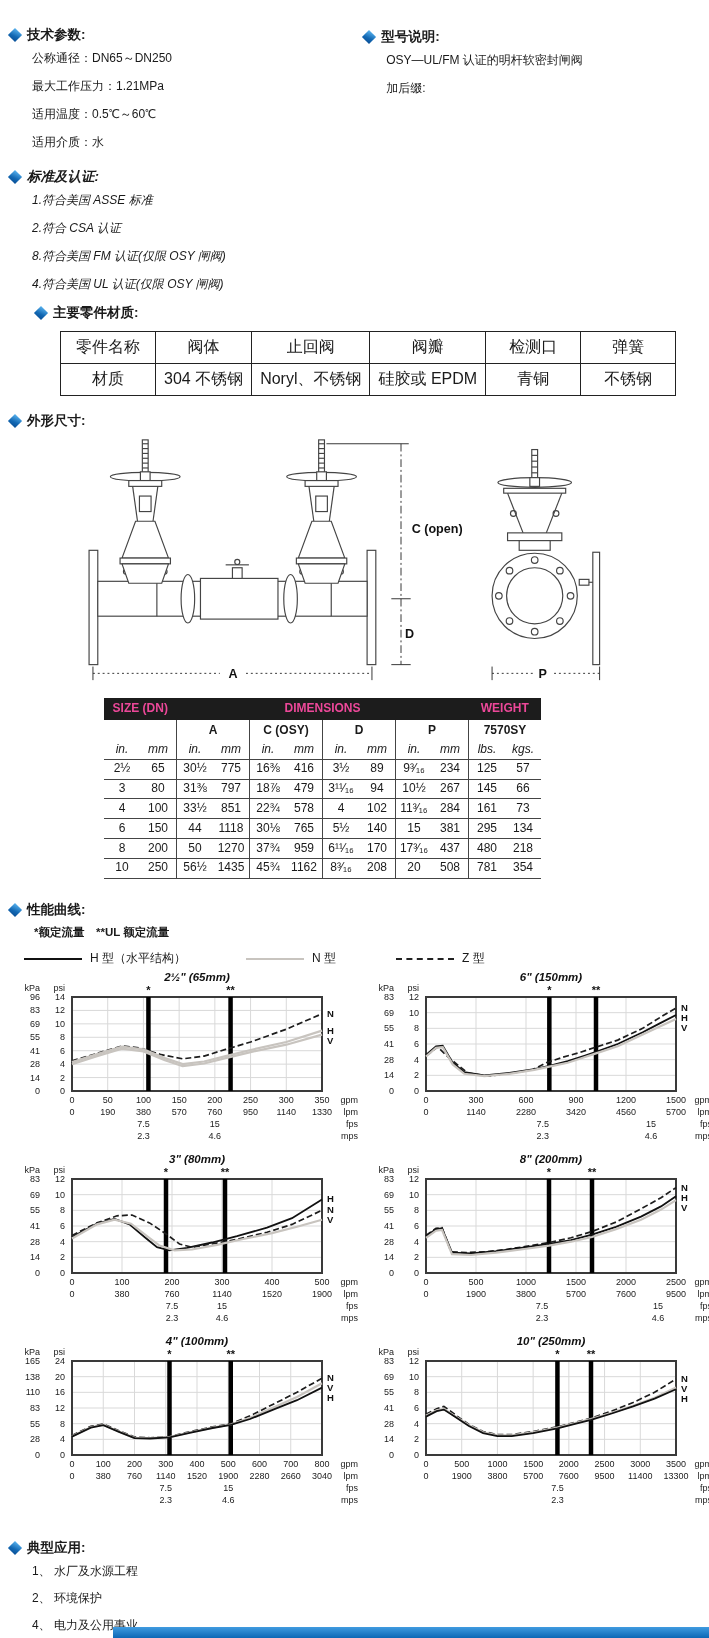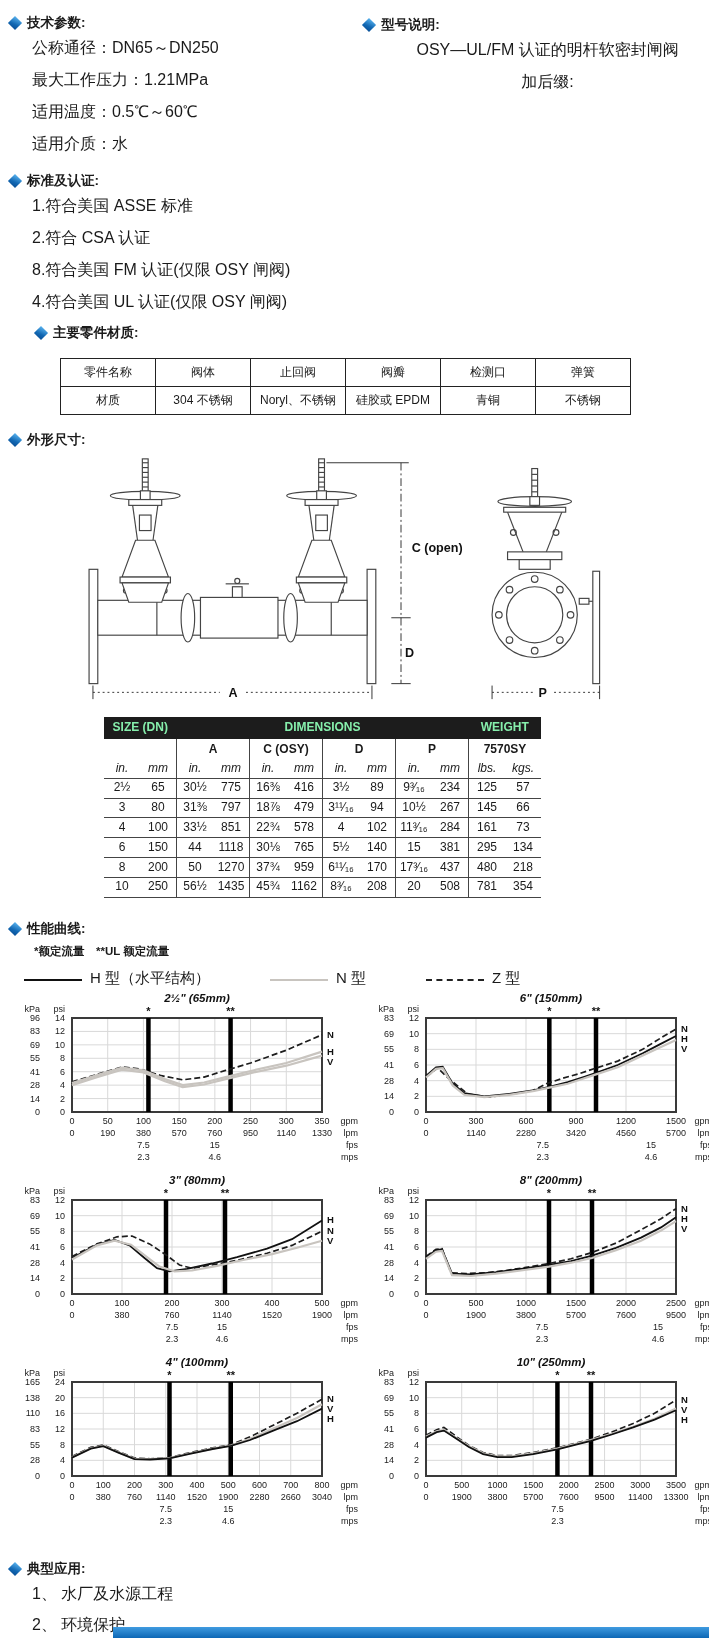--- a/index.html
+++ b/index.html
@@ -2,38 +2,38 @@
 <html><head>
 <meta charset="utf-8">
 <style>
   html,body{margin:0;padding:0;background:#fff;}
   .page{position:relative;width:709px;height:1638px;background:#fff;overflow:hidden;
         font-family:"Liberation Sans",sans-serif;color:#1a1a1a;}
   .sec{padding-left:10px;}
   .sec-head{display:flex;align-items:center;gap:7px;font-weight:bold;font-size:13.5px;margin:4px 0 6px 0;}
   .diamond{width:10px;height:10px;flex:0 0 auto;transform:rotate(45deg);
            background:linear-gradient(160deg,#5ab4f0 0%,#1268b3 60%,#0a4f96 100%);}
-  .lines{margin-left:22px;font-size:16px;}
+  .lines{margin-left:22px;font-size:12px;}
   .lines div{margin-bottom:11px;}
-  .two-col{display:flex;padding-top:10px;gap:38px;}
+  .two-col{display:flex;padding-top:22px;gap:38px;}
   .col-l{width:330px;}
-  .col-r{width:360px;padding-top:2px;text-align:center;}
+  .col-r{width:360px;padding-top:2px;}
   
-  table.mat{border-collapse:collapse;margin:16px 0 0 24px;font-size:12px;}
+  table.mat{border-collapse:collapse;margin:9px 0 0 24px;font-size:16px;}
   table.mat td{border:1.4px solid #222;text-align:center;padding:5px 8px;min-width:78px;}
   
   table.dim{border-collapse:collapse;margin:10px 0 0 94px;font-size:12px;line-height:1.15;}
-  table.dim th.grp{background:#1c1c1c;color:#86efac;font-weight:bold;font-size:12px;padding:4px 2px;}
+  table.dim th.grp{background:#1c1c1c;color:#ec4899;font-weight:bold;font-size:12px;padding:4px 2px;}
   table.dim td{text-align:center;padding:2.5px 3px;min-width:30px;border-bottom:1.3px solid #444;}
   table.dim td.gb{border-left:1.3px solid #444;}
   table.dim tr.sub td{border-bottom:none;font-weight:bold;padding-top:4px;}
   table.dim tr.units td{font-style:italic;border-bottom:1.3px solid #444;}
   
   .perf-note{margin-left:24px;font-size:11.5px;margin-bottom:8px;font-weight:bold;}
-  .legend{display:flex;align-items:flex-end;margin:10px 0 2px 14px;font-size:15px;gap:8px;}
+  .legend{display:flex;align-items:flex-end;margin:10px 0 2px 14px;font-size:12px;gap:8px;}
   .legend .seg{width:58px;height:0;margin-bottom:7px;}
   .seg.solid{border-top:2.6px solid #111;}
   .seg.gray{border-top:2.6px solid #c8c4bf;}
   .seg.dash{border-top:2.4px dashed #222;}
   .legend .lbl{margin-right:52px;}
   .charts{display:grid;grid-template-columns:354px 354px;margin-top:2px;}
   .chart svg{display:block;}
   .apps .lines div{margin-bottom:10px;}
   .footer-bar{position:absolute;left:113px;right:0;bottom:0;height:11px;
               background:linear-gradient(180deg,#3f9be0,#0d67b5);}
@@ -62,21 +62,21 @@
         <span class="diamond"></span>
         <span>型号说明:</span>
       </div>
       <div class="lines">
           <div>OSY—UL/FM 认证的明杆软密封闸阀</div>
           <div>加后缀:</div>
         </div>
     </div>
   </div>
 
-  <div class="sec" style="margin-top:6px;">
+  <div class="sec" style="margin-top:6px;font-style:italic;">
     <div class="sec-head">
       <span class="diamond"></span>
       <span>标准及认证:</span>
     </div>
     <div class="lines">
         <div>1.符合美国 ASSE 标准</div>
         <div>2.符合 CSA 认证</div>
         <div>8.符合美国 FM 认证(仅限 OSY 闸阀)</div>
         <div>4.符合美国 UL 认证(仅限 OSY 闸阀)</div>
       </div>

